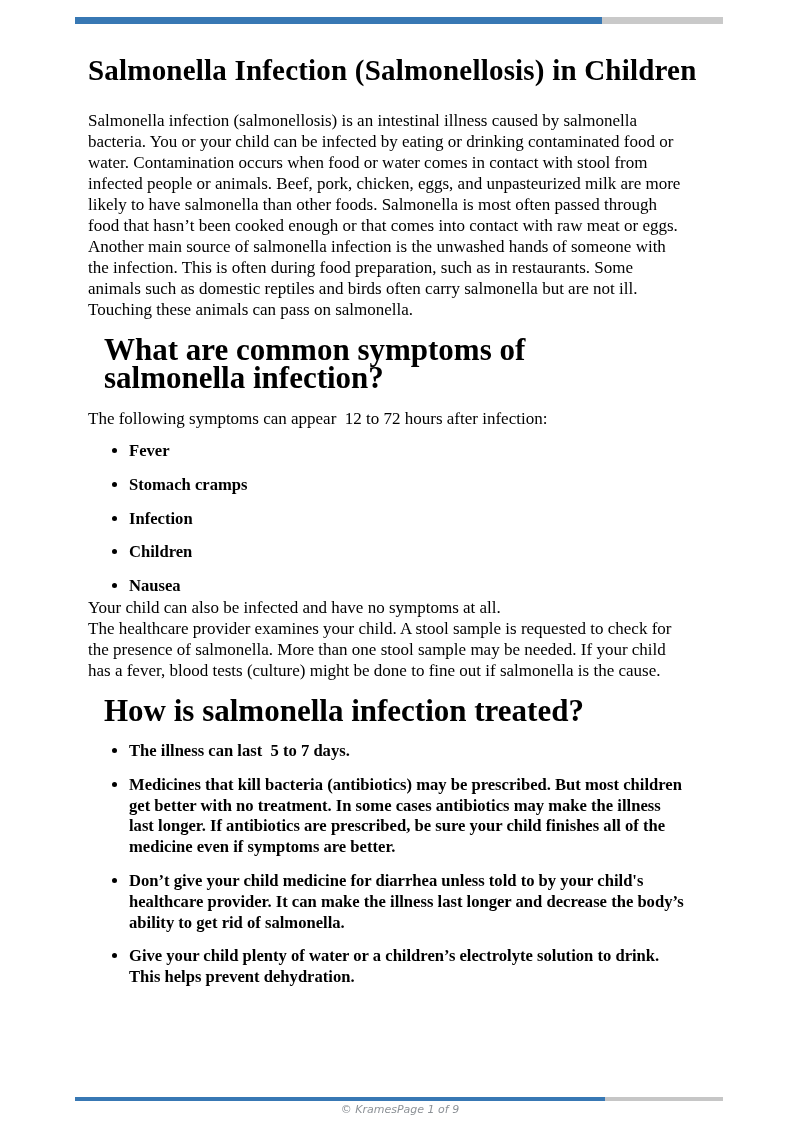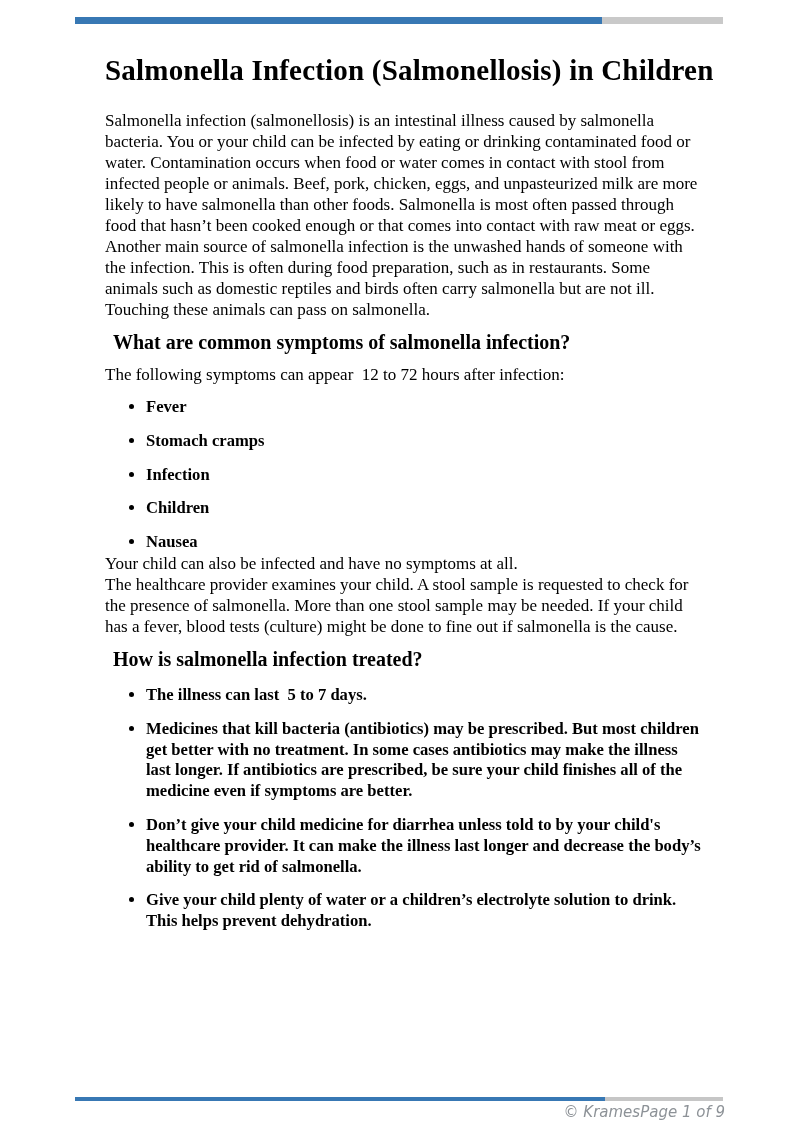--- a/index.html
+++ b/index.html
@@ -20,43 +20,43 @@
     height: 7px;
     background: #c9c9c9;
   }
   .top-bar-blue {
     width: 527px;
     height: 100%;
     background: #3878b4;
   }
   .content {
     position: absolute;
-    left: 105px;
+    left: 88px;
     top: 52px;
     width: 598px;
   }
   h1.doc-title {
     font-size: 29px;
     line-height: 36px;
     font-weight: bold;
     margin: 0 0 22px 0;
     width: 620px;
     letter-spacing: 0.2px;
   }
   p.body-text {
     font-size: 17px;
     line-height: 21px;
     margin: 0;
     white-space: pre-wrap;
   }
   h2.section-heading {
-    font-size: 20px;
+    font-size: 31px;
     line-height: 28px;
     font-weight: bold;
-    margin: 8px;
+    margin: 16px;
   }
   .mt-lead   { margin-top: 18px; }
   .mt-h2a    { margin-top: 14px; }
   .mt-h2b    { margin-top: 14px; }
   .mt-h2c    { margin-top: 20px; }
   .mt-para   { margin-top: 18px; }
   .mt-note   { margin-top: 10px; }
   ul.doc-list {
     margin: 12px 0 0 0;
     padding-left: 41px;
@@ -82,24 +82,24 @@
     width: 530px;
     height: 100%;
     background: #3878b4;
   }
   .footer-row {
     position: absolute;
     left: 75px;
     top: 1103px;
     width: 650px;
     display: flex;
-    justify-content: flex-end;
+    justify-content: center;
     font-family: "DejaVu Sans", "Liberation Sans", sans-serif;
     font-style: italic;
-    font-size: 15px;
+    font-size: 11px;
     color: #8d9297;
   }
 </style>
 </head>
 <body>
 
 <div class="top-bar">
   <div class="top-bar-blue"></div>
 </div>
 

